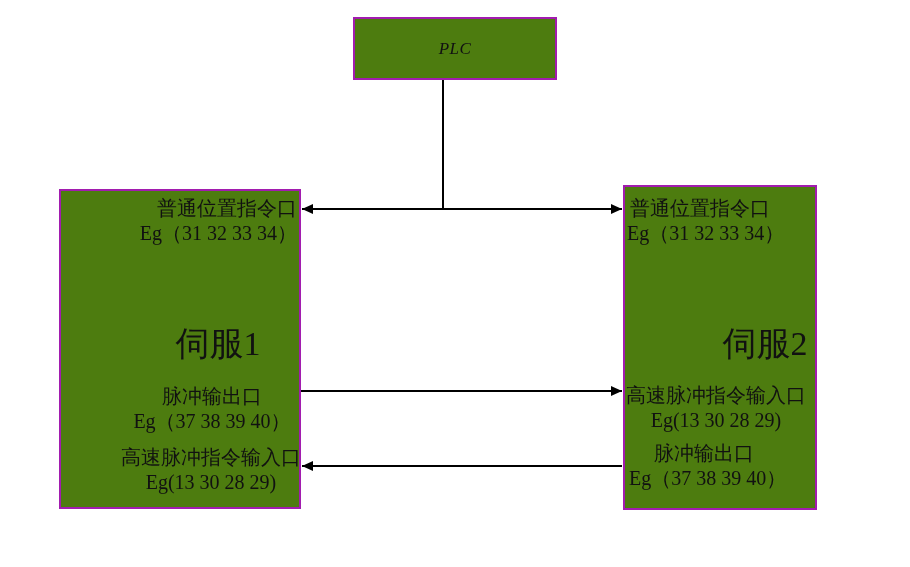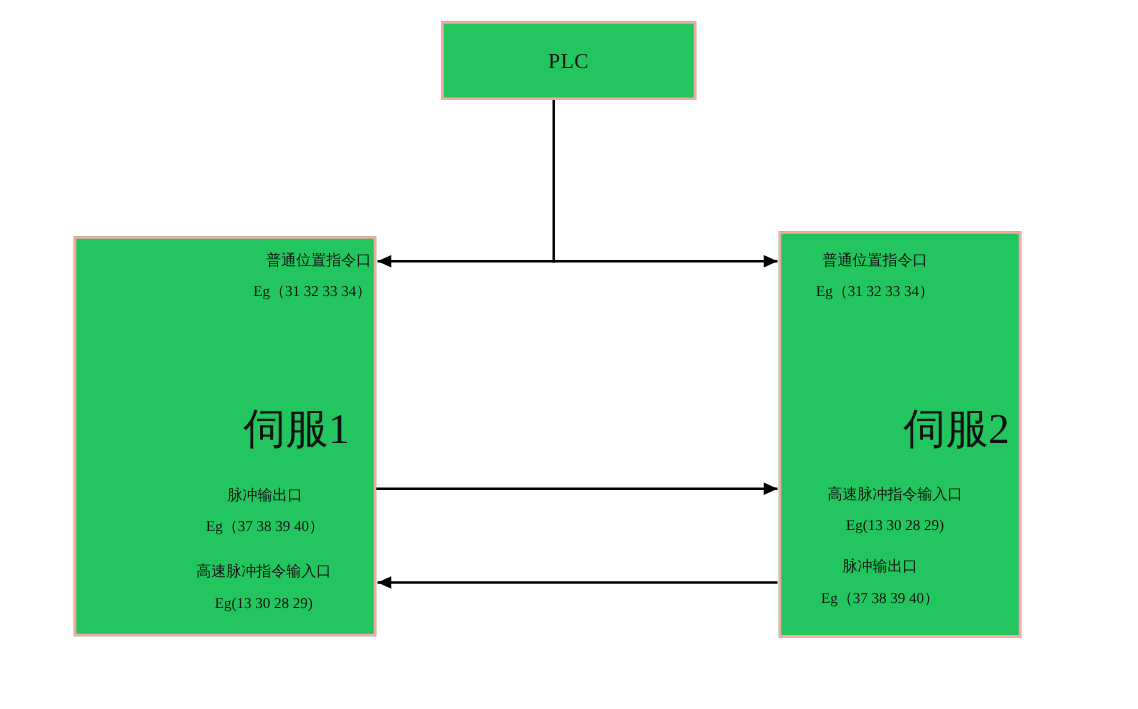--- a/index.html
+++ b/index.html
@@ -7,56 +7,57 @@
     position: relative;
     width: 910px;
     height: 567px;
     background: #ffffff;
     font-family: "Liberation Serif", "DejaVu Serif", serif;
     color: #111111;
     overflow: hidden;
   }
   .box {
     position: absolute;
-    border: 2px solid #fca5a5;
-    background: #22c55e;
+    border: 2px solid #a21caf;
+    background: #4d7c0f;
     box-sizing: border-box;
+    font-style: italic;
   }
   #plc-box {
     left: 353px; top: 17px; width: 204px; height: 63px;
     display: flex; align-items: center; justify-content: center;
     font-size: 17px; letter-spacing: 0.5px;
   }
   #servo1-box { left: 59px;  top: 189px; width: 242px; height: 320px; }
   #servo2-box { left: 623px; top: 185px; width: 194px; height: 325px; }
 
   .vline {
     position: absolute;
     left: 442px; top: 80px;
     width: 2px; height: 130px;
     background: #000000;
   }
 
   .port {
     position: absolute;
-    font-size: 12px;
+    font-size: 20px;
     line-height: 25px;
     white-space: nowrap;
   }
   .title {
     position: absolute;
     font-size: 34px;
     line-height: 40px;
     text-align: center;
     white-space: nowrap;
   }
 
   
   #s1-port-top { top: 196px; left: 99px;  width: 198px; text-align: right;  }
-  #s1-title    { top: 324px; left: 76px;  width: 242px; padding-left: 40px; }
+  #s1-title    { top: 324px; left: 57px;  width: 242px; padding-left: 40px; }
   #s1-port-mid { top: 384px; left: 112px; width: 200px; text-align: center; }
   #s1-port-bot { top: 445px; left: 111px; width: 200px; text-align: center; }
 
   
   #s2-port-top { top: 196px; left: 627px; width: 146px; text-align: center; }
   #s2-title    { top: 324px; left: 623px; width: 194px; margin-left: 45px; }
   #s2-port-mid { top: 383px; left: 626px; width: 180px; text-align: center; }
   #s2-port-bot { top: 441px; left: 629px; width: 150px; text-align: center; }
 
   

